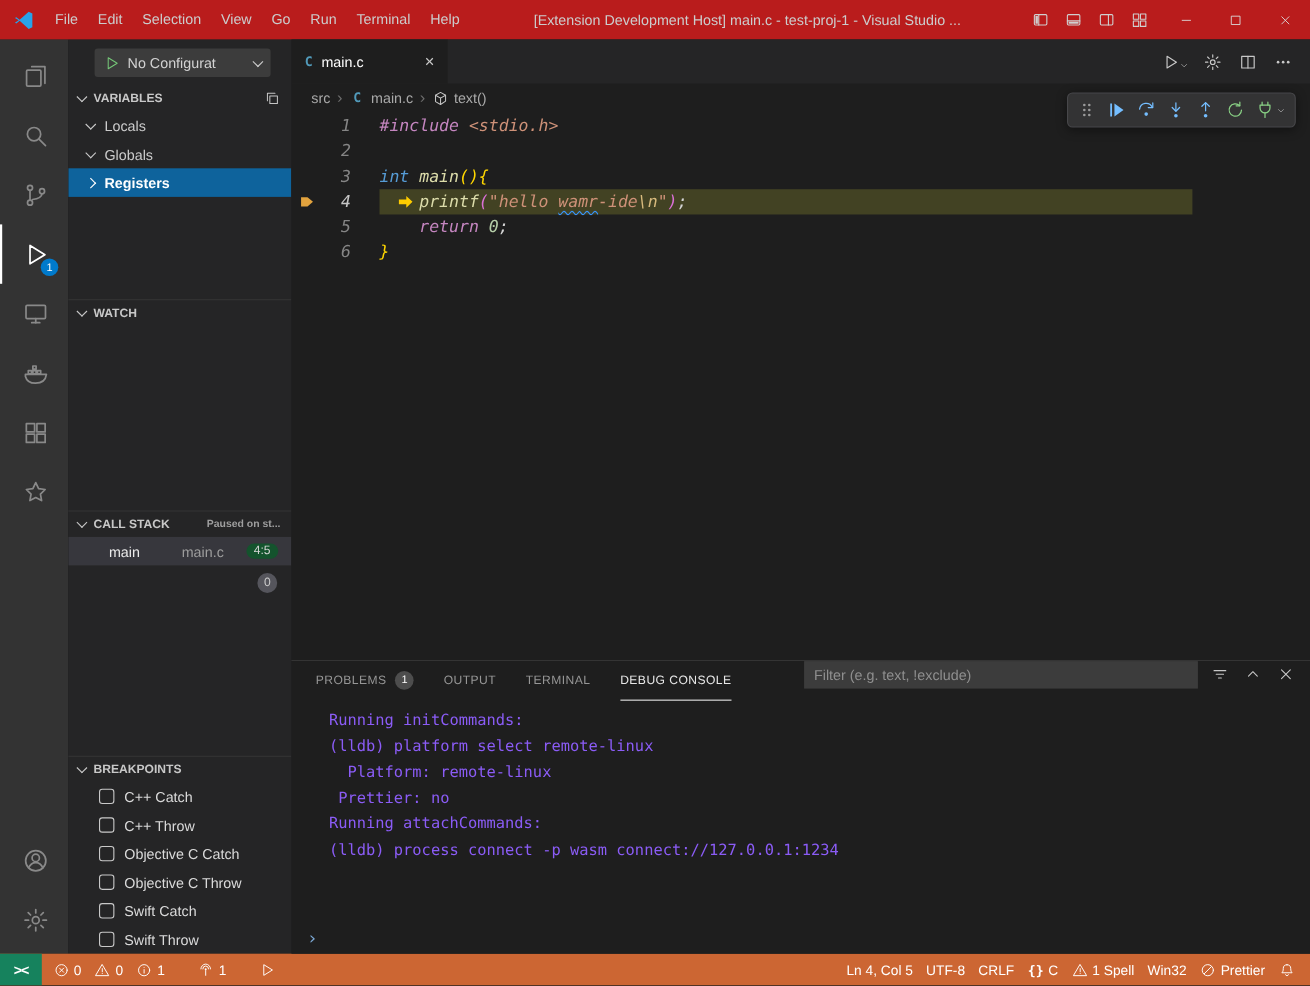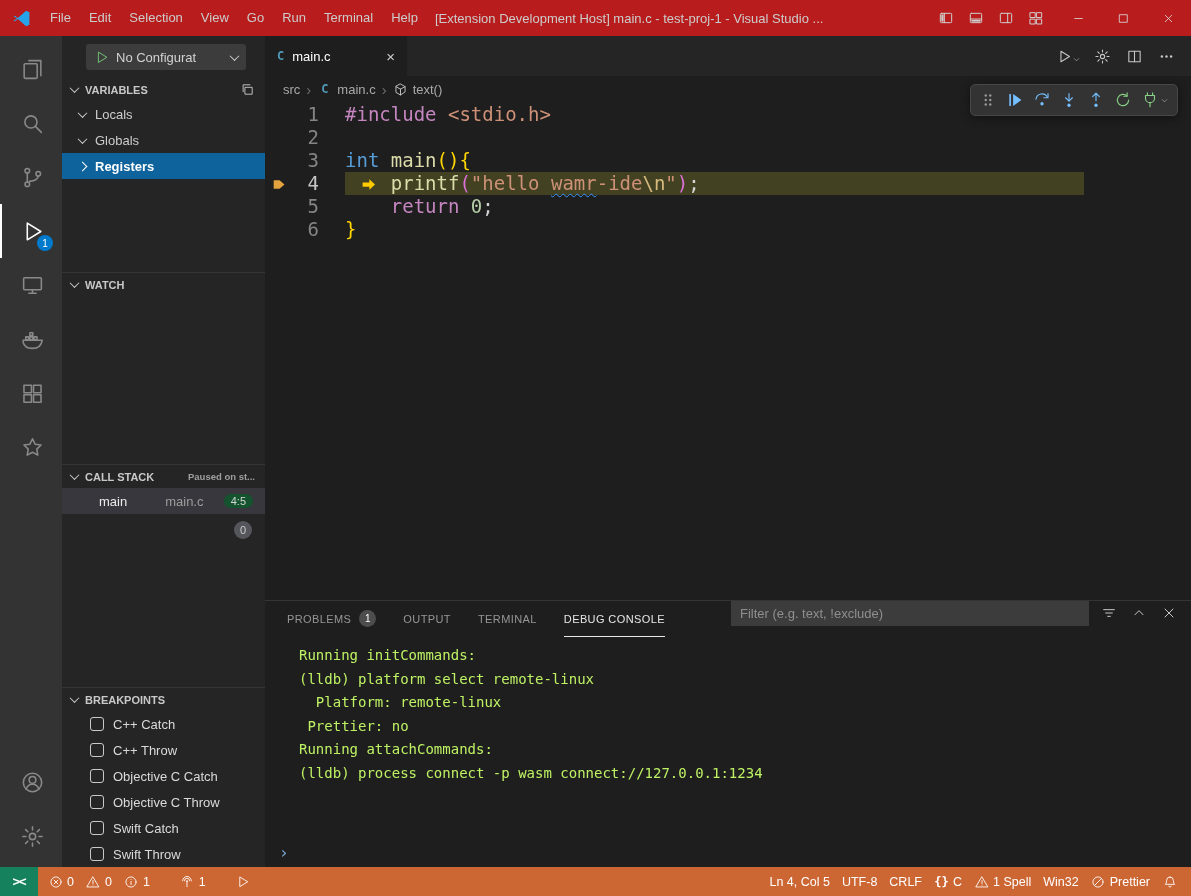--- a/index.html
+++ b/index.html
@@ -4,21 +4,21 @@
 <style>
 *{margin:0;padding:0;box-sizing:border-box;}
 html,body{width:1191px;height:896px;overflow:hidden;background:#1e1e1e;font-family:"Liberation Sans","DejaVu Sans",sans-serif;}
 .app{display:flex;flex-direction:column;width:1191px;height:896px;}
 
 .titlebar{flex:0 0 36px;background:#b91c1c;display:flex;align-items:center;color:#cccccc;font-size:13px;}
 .logo{width:19px;height:19px;margin:0 10px 0 12px;flex:0 0 auto;}
 .logo svg{width:100%;height:100%;}
 .menus{display:flex;}
 .menu-item{padding:0 9px;line-height:36px;white-space:nowrap;}
-.win-title{flex:1;white-space:nowrap;overflow:hidden;text-overflow:ellipsis;padding:0 8px;}
+.win-title{flex:1;text-align:center;white-space:nowrap;overflow:hidden;text-overflow:ellipsis;padding:0 8px;}
 .layout-icons{display:flex;gap:2px;margin-right:6px;}
 .tb-icn{width:28px;height:30px;display:flex;align-items:center;justify-content:center;color:#d0d0d0;}
 .tb-icn svg{width:16px;height:16px;}
 .win-controls{display:flex;}
 .win-btn{width:45px;height:36px;display:flex;align-items:center;justify-content:center;color:#dcdcdc;}
 .win-btn svg{width:13px;height:13px;}
 .mid{flex:1;display:flex;min-height:0;}
 
 .activitybar{flex:0 0 62px;background:#333333;display:flex;flex-direction:column;padding-top:6px;}
 .ab-top{flex:1;display:flex;flex-direction:column;}
@@ -69,21 +69,21 @@
 .mini-chev svg{width:9px;height:9px;}
 .ta-gap{margin-right:6px;}
 .breadcrumbs{flex:0 0 26px;display:flex;align-items:center;gap:6px;padding-left:18px;font-size:13px;color:#a9a9a9;}
 .bc-item{display:flex;align-items:center;gap:5px;}
 .bc-item .icn{width:15px;height:15px;display:flex;}
 .bc-item .icn svg{width:15px;height:15px;color:#c5c5c5;}
 .bc-sep{color:#6e6e6e;font-size:15px;}
 .glyph-txt{font-weight:700;font-family:"DejaVu Sans Mono","Liberation Mono",monospace;font-size:12px;}
 .c-blue{color:#519aba;}
 .code-wrap{flex:1;position:relative;overflow:hidden;}
-.code-lines{font-family:"DejaVu Sans Mono","Liberation Mono",monospace;font-size:19px;line-height:23px;padding-top:1px;}
+.code-lines{font-family:"DejaVu Sans Mono","Liberation Mono",monospace;font-size:15px;line-height:23px;padding-top:1px;font-style:italic;}
 .code-line{position:relative;white-space:pre;height:23px;}
 .lnum{display:inline-block;width:54px;text-align:right;color:#858585;}
 .ltext{display:inline-block;padding-left:26px;position:relative;z-index:2;}
 .hl{position:absolute;left:80px;top:0;width:739px;height:23px;background:rgba(255,255,64,0.16);z-index:1;}
 .glyph-arrow{position:absolute;left:5px;top:3px;width:18px;height:17px;z-index:3;}
 .glyph-arrow svg,.inline-arrow svg{width:100%;height:100%;}
 .inline-arrow{position:absolute;left:95px;top:3px;width:18px;height:17px;z-index:3;}
 .code-line.current .lnum{color:#c6c6c6;}
 .tok-pl{color:#d4d4d4}.tok-pp{color:#c586c0}.tok-kw{color:#569cd6}.tok-kw2{color:#c586c0}
 .tok-fn{color:#dcdcaa}.tok-str{color:#ce9178}.tok-esc{color:#d7ba7d}.tok-num{color:#b5cea8}
@@ -99,21 +99,21 @@
 .panel{flex:0 0 267px;display:flex;flex-direction:column;position:relative;border-top:1px solid rgba(255,255,255,0.10);}
 .panel-bar{flex:0 0 36px;display:flex;align-items:flex-start;padding:0 10px 0 22px;}
 .panel-tab{display:flex;align-items:center;gap:8px;margin-right:27px;font-size:11px;letter-spacing:0.4px;color:#969696;height:100%;border-bottom:1px solid transparent;}
 .panel-tab.active{color:#e7e7e7;border-bottom-color:#e7e7e7;}
 .ptab-badge{width:17px;height:17px;border-radius:50%;background:#4d4d4d;color:#ffffff;font-size:10px;display:flex;align-items:center;justify-content:center;letter-spacing:0;}
 .filter{margin-left:auto;width:358px;height:25px;background:#3c3c3c;border:none;outline:none;color:#cccccc;font-size:13px;padding:0 9px;font-family:inherit;}
 .filter::placeholder{color:#8f8f8f;}
 .panel-actions{display:flex;align-items:center;gap:6px;margin-left:8px;color:#c8c8c8;}
 .pa-icn{width:24px;height:24px;display:flex;align-items:center;justify-content:center;}
 .pa-icn svg{width:16px;height:16px;}
-.console{flex:1;padding:7px 0 4px 34px;font-family:"DejaVu Sans Mono","Liberation Mono",monospace;font-size:14px;line-height:23.5px;color:#bef264;white-space:pre;overflow:hidden;}
+.console{flex:1;padding:7px 0 4px 34px;font-family:"DejaVu Sans Mono","Liberation Mono",monospace;font-size:14px;line-height:23.5px;color:#8b5cf6;white-space:pre;overflow:hidden;}
 .console-prompt{position:absolute;bottom:5px;left:14px;color:#7ca9d6;font-size:16px;font-family:"DejaVu Sans Mono",monospace;}
 
 .statusbar{flex:0 0 29px;background:#cc6633;display:flex;align-items:center;color:#ffffff;font-size:12.5px;}
 .sb-remote{height:100%;background:#16825d;display:flex;align-items:center;justify-content:center;width:38px;font-weight:700;font-size:13px;letter-spacing:-1px;}
 .sb-left{display:flex;align-items:center;height:100%;margin-left:4px;}
 .sb-right{margin-left:auto;display:flex;align-items:center;height:100%;padding-right:8px;}
 .sb-item{display:flex;align-items:center;gap:4px;padding:0 6px;height:100%;white-space:nowrap;}
 .sb-item.sb-gap{margin-left:18px;}
 .sb-item .icn{width:15px;height:15px;display:flex;align-items:center;justify-content:center;}
 .sb-item .icn svg{width:14px;height:14px;}

